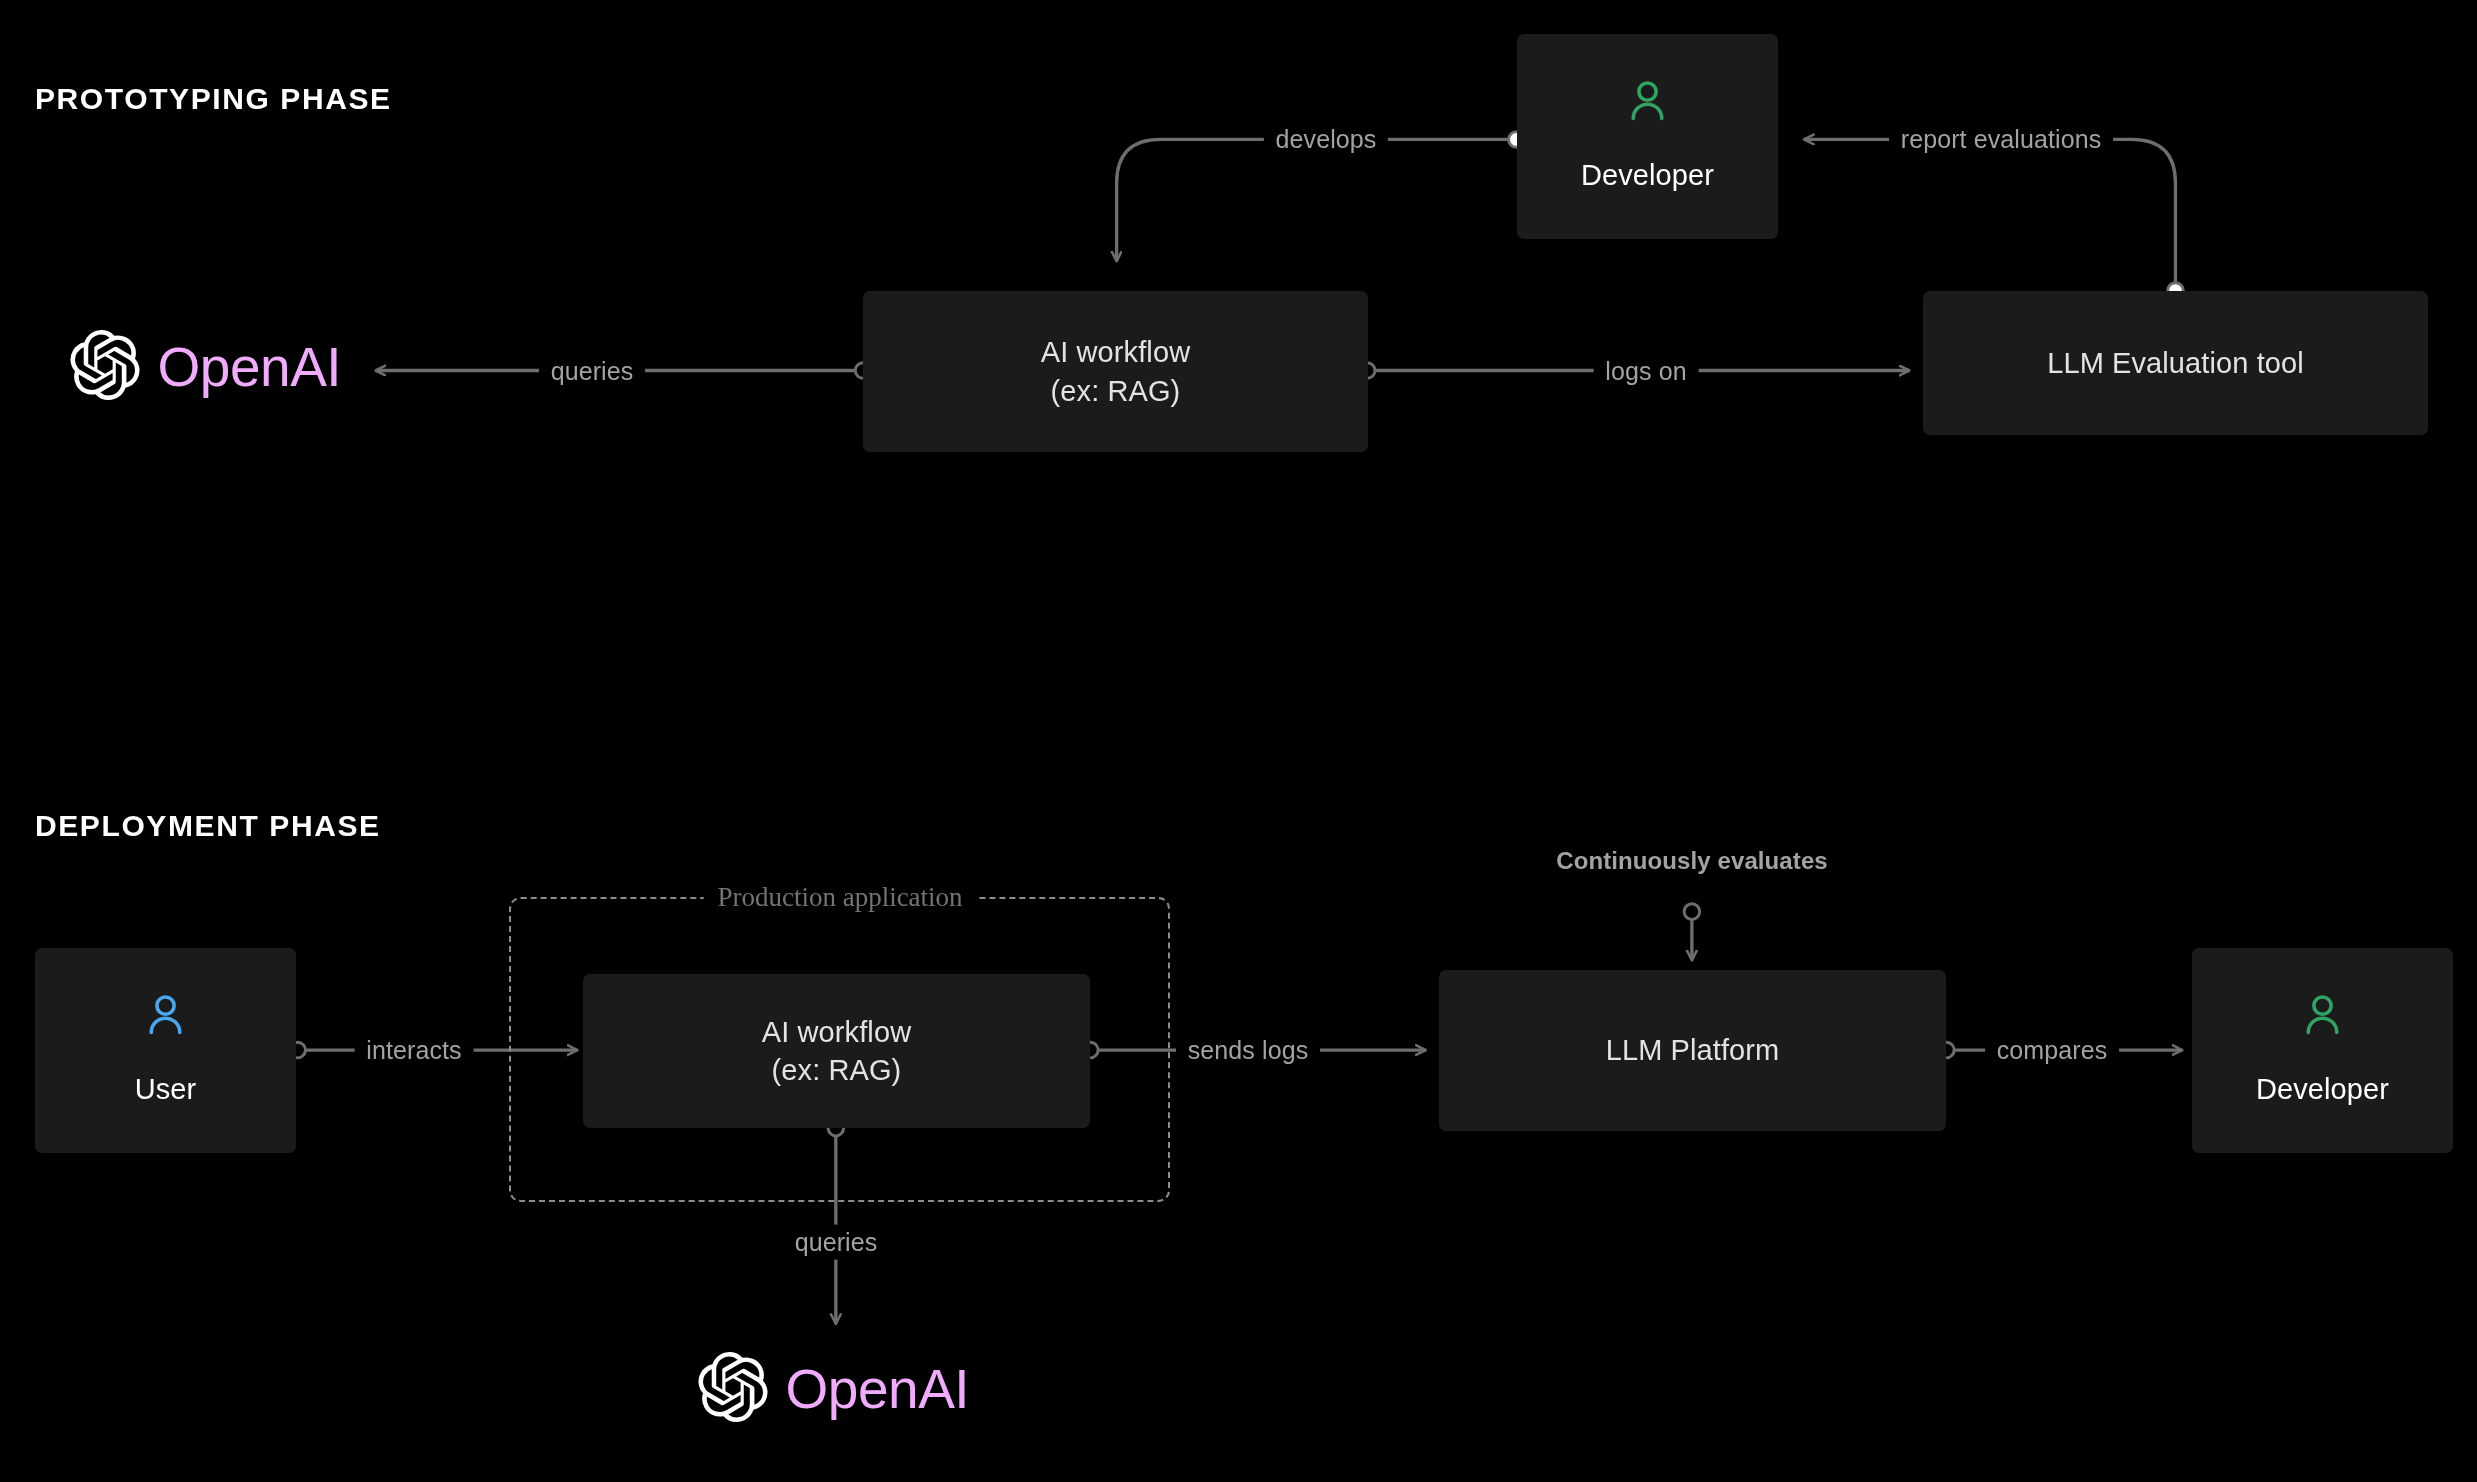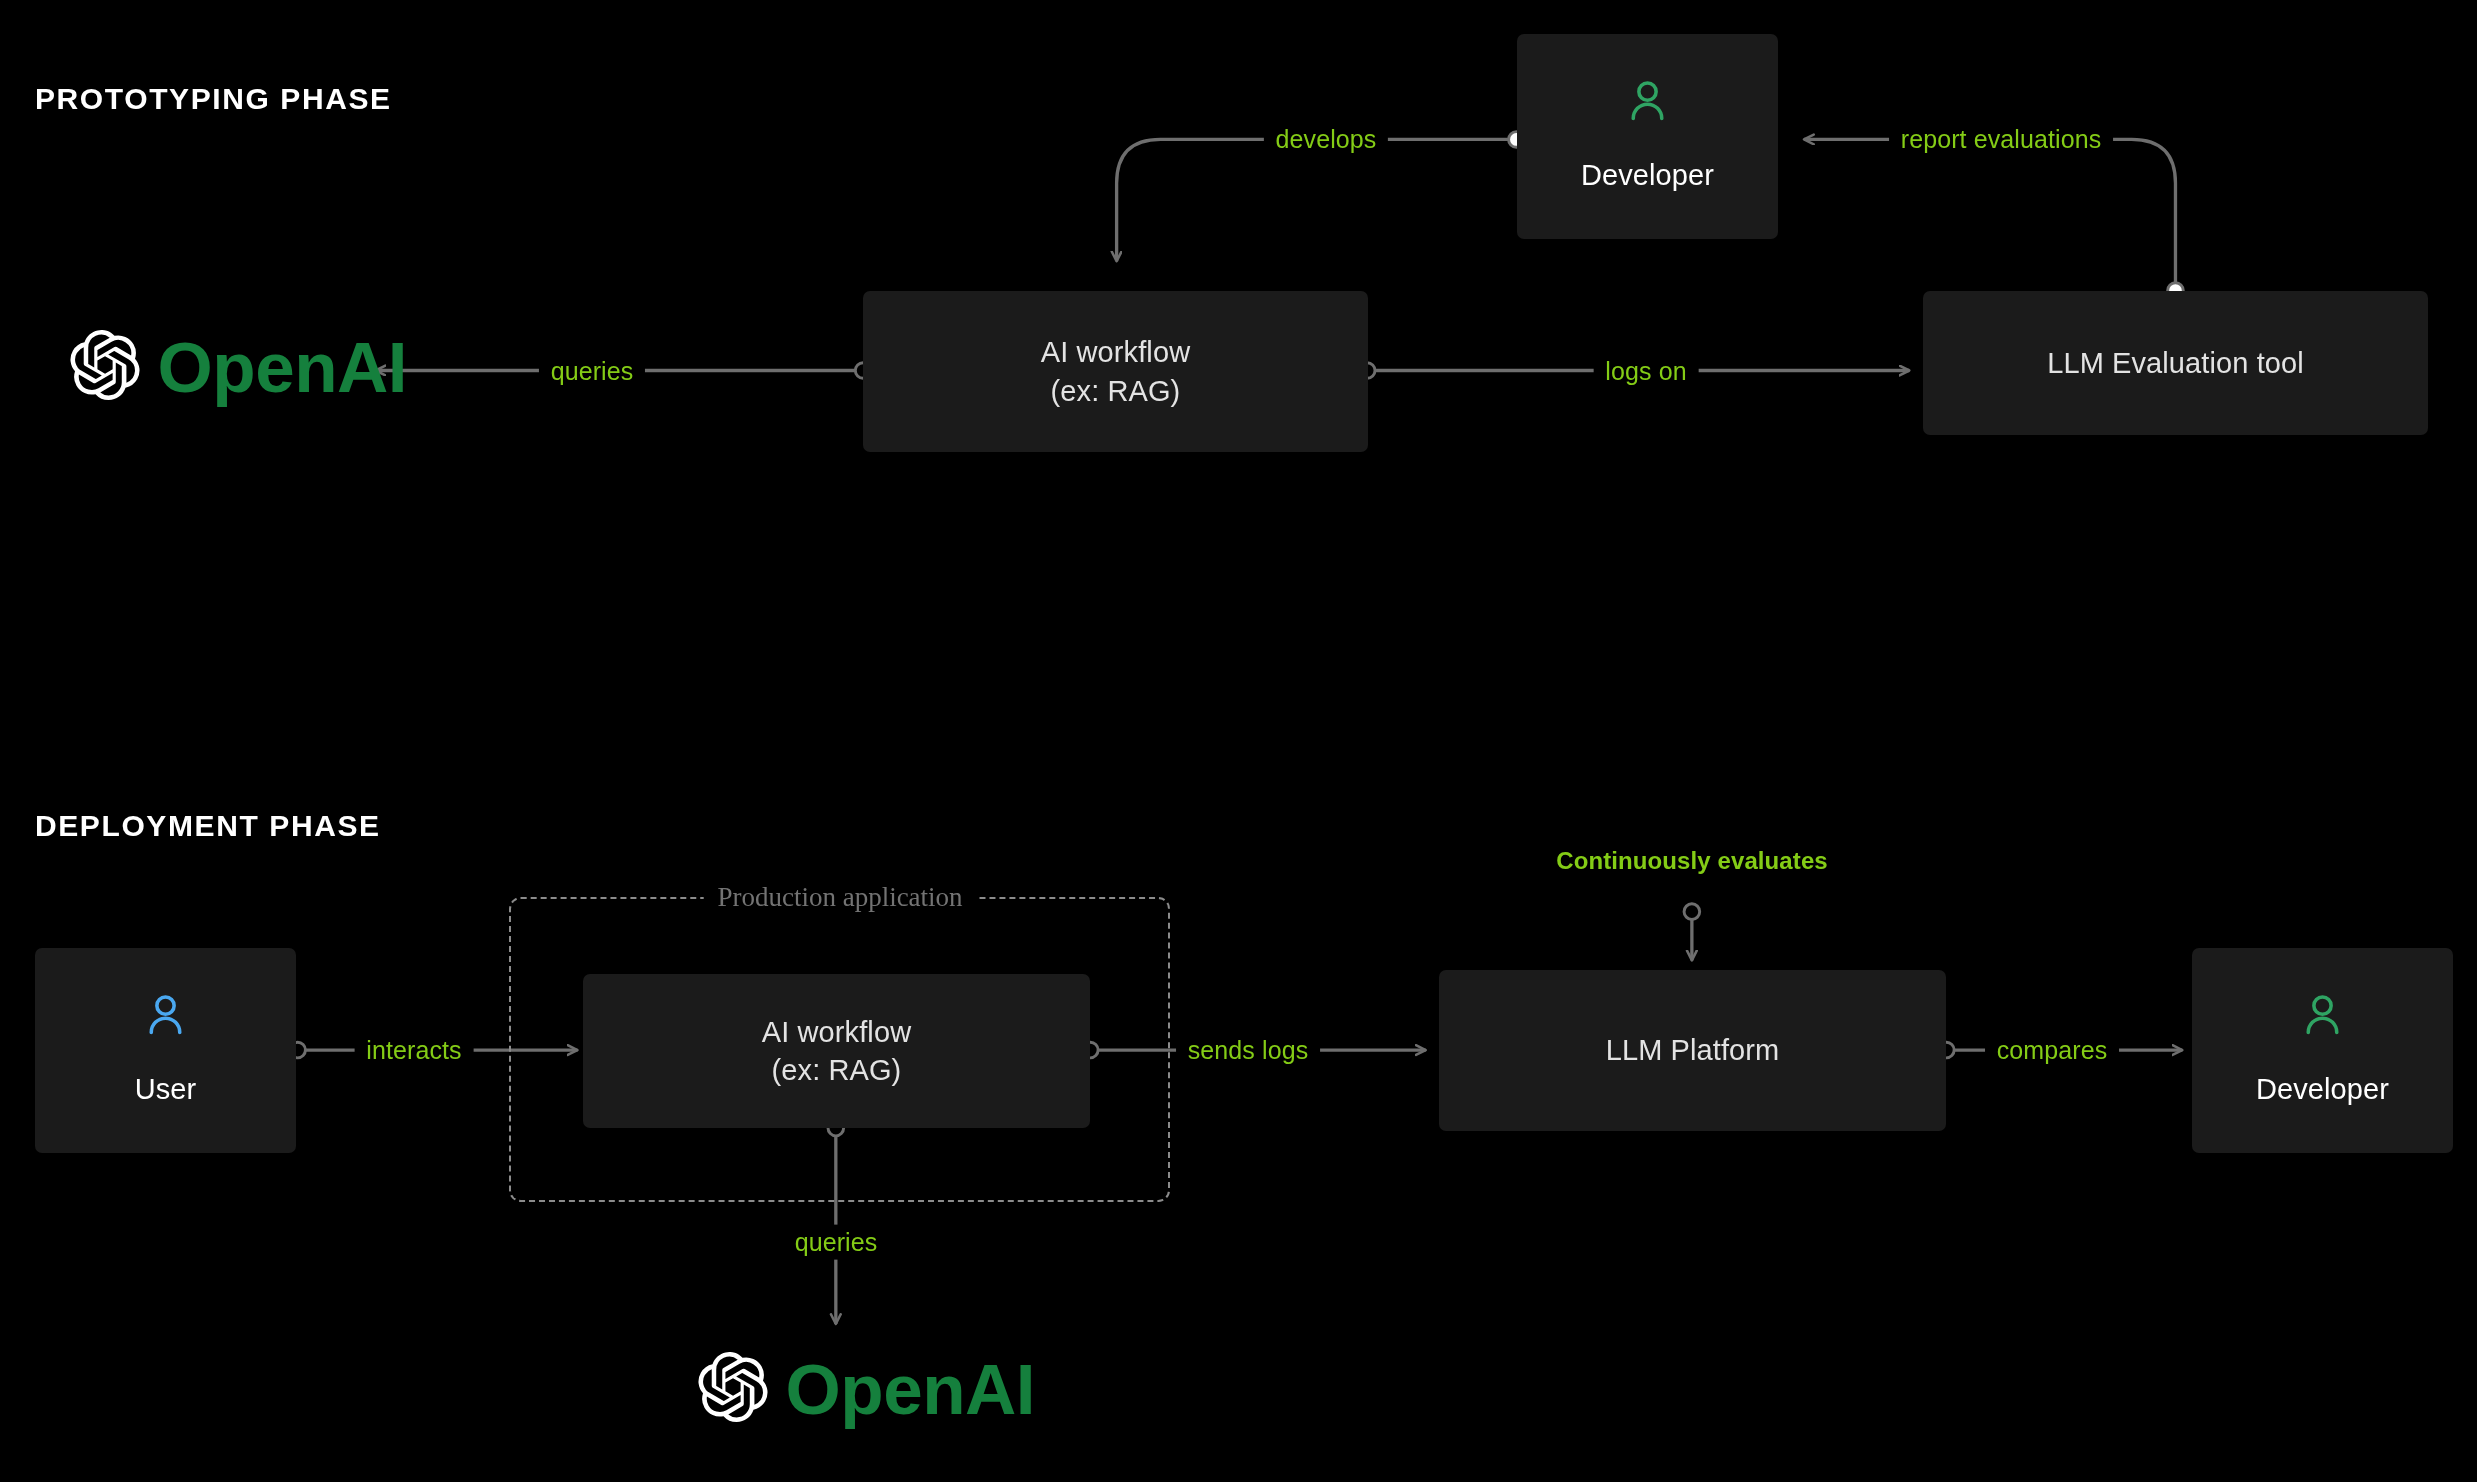--- a/index.html
+++ b/index.html
@@ -55,43 +55,43 @@
     color:#737373;
     background:#000;
     padding:0 13.7px;
     white-space:nowrap;
     font-family:Liberation Serif, serif;
   }
 
   .edge-label{
     position:absolute;
     font-size:25px;
-    color:#84cc16;
+    color:#a3a3a3;
     background:#000;
     padding:2.9px 11.7px;
     white-space:nowrap;
     transform:translate(-50%,-50%);
     letter-spacing:0.1px;
   }
   .edge-label.bold{
     font-weight:700;
     font-size:24px;
     background:transparent;
   }
 
   .logo{
     position:absolute;
     display:flex;
     align-items:center;
     gap:17.6px;
   }
   .logo-text{
-    font-size:71px;
-    font-weight:700;
-    color:#15803d;
+    font-size:55px;
+    font-weight:400;
+    color:#f0abfc;
     letter-spacing:-0.5px;
     line-height:1;
   }
 </style>
 </head>
 <body>
 
 <div class="canvas">
 
   <svg class="wires" viewBox="0 0 2540 1520">

